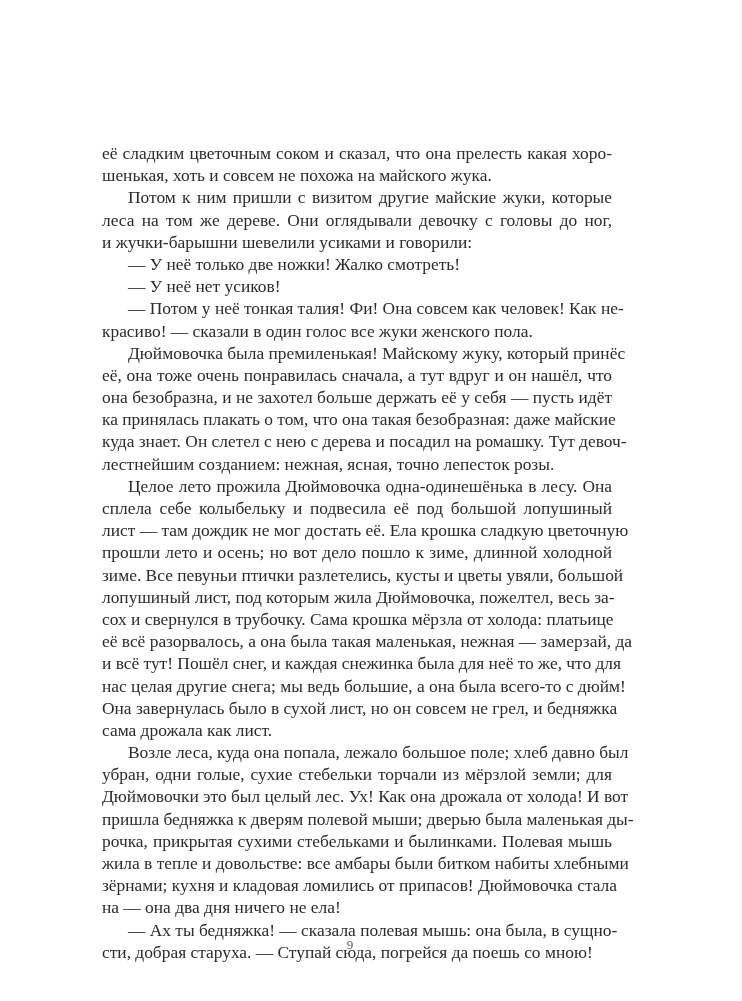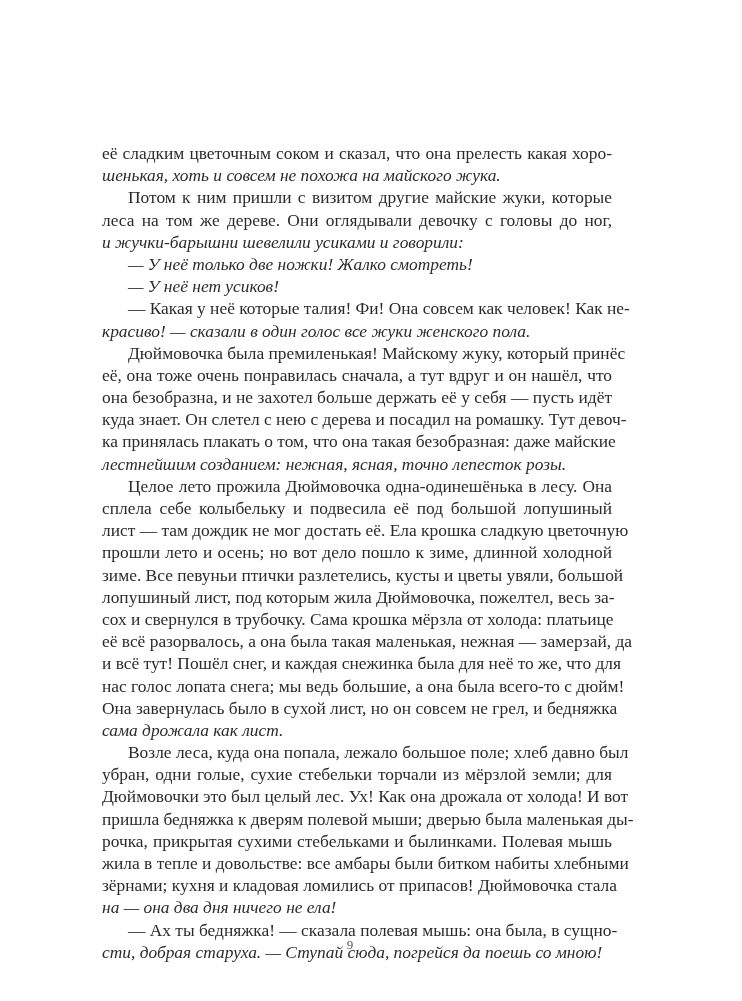--- a/index.html
+++ b/index.html
@@ -14,58 +14,58 @@
   }
   .text-block {
     position: absolute; left: 102px; top: 101px; width: 510px;
     font-family: "Liberation Serif", "DejaVu Serif", serif;
     font-size: 17.4px; line-height: 22.2px; color: #2b2b2b;
   }
   .line {
     display: block; height: 22.2px; white-space: nowrap;
     text-align: justify; text-align-last: justify;
   }
-  .line.last { text-align-last: left; font-style: italic; }
+  .line.last { text-align-last: left; }
   .line.indent { padding-left: 26px; }
   .page-number {
     position: absolute; left: 330px; top: 896px; width: 40px; text-align: center;
     font-family: "Liberation Serif", "DejaVu Serif", serif;
     font-size: 13px; color: #555555;
   }
 </style>
 </head>
 <body>
 
 <div class="page">
   <div class="text-block">
     <span class="line">её сладким цветочным соком и сказал, что она прелесть какая хоро-</span>
     <span class="line last">шенькая, хоть и совсем не похожа на майского жука.</span>
     <span class="line indent">Потом к ним пришли с визитом другие майские жуки, которые</span>
     <span class="line">леса на том же дереве. Они оглядывали девочку с головы до ног,</span>
     <span class="line last">и жучки-барышни шевелили усиками и говорили:</span>
     <span class="line indent last">— У неё только две ножки! Жалко смотреть!</span>
     <span class="line indent last">— У неё нет усиков!</span>
-    <span class="line indent">— Какая у неё которые талия! Фи! Она совсем как человек! Как не-</span>
+    <span class="line indent">— Потом у неё тонкая талия! Фи! Она совсем как человек! Как не-</span>
     <span class="line last">красиво! — сказали в один голос все жуки женского пола.</span>
     <span class="line indent">Дюймовочка была премиленькая! Майскому жуку, который принёс</span>
     <span class="line">её, она тоже очень понравилась сначала, а тут вдруг и он нашёл, что</span>
     <span class="line">она безобразна, и не захотел больше держать её у себя — пусть идёт</span>
+    <span class="line">ка принялась плакать о том, что она такая безобразная: даже майские</span>
     <span class="line">куда знает. Он слетел с нею с дерева и посадил на ромашку. Тут девоч-</span>
-    <span class="line">ка принялась плакать о том, что она такая безобразная: даже майские</span>
     <span class="line last">лестнейшим созданием: нежная, ясная, точно лепесток розы.</span>
     <span class="line indent">Целое лето прожила Дюймовочка одна-одинешёнька в лесу. Она</span>
     <span class="line">сплела себе колыбельку и подвесила её под большой лопушиный</span>
     <span class="line">лист — там дождик не мог достать её. Ела крошка сладкую цветочную</span>
     <span class="line">прошли лето и осень; но вот дело пошло к зиме, длинной холодной</span>
     <span class="line">зиме. Все певуньи птички разлетелись, кусты и цветы увяли, большой</span>
     <span class="line">лопушиный лист, под которым жила Дюймовочка, пожелтел, весь за-</span>
     <span class="line">сох и свернулся в трубочку. Сама крошка мёрзла от холода: платьице</span>
     <span class="line">её всё разорвалось, а она была такая маленькая, нежная — замерзай, да</span>
     <span class="line">и всё тут! Пошёл снег, и каждая снежинка была для неё то же, что для</span>
-    <span class="line">нас голос лопата снега; мы ведь большие, а она была всего-то с дюйм!</span>
+    <span class="line">нас целая другие снега; мы ведь большие, а она была всего-то с дюйм!</span>
     <span class="line">Она завернулась было в сухой лист, но он совсем не грел, и бедняжка</span>
     <span class="line last">сама дрожала как лист.</span>
     <span class="line indent">Возле леса, куда она попала, лежало большое поле; хлеб давно был</span>
     <span class="line">убран, одни голые, сухие стебельки торчали из мёрзлой земли; для</span>
     <span class="line">Дюймовочки это был целый лес. Ух! Как она дрожала от холода! И вот</span>
     <span class="line">пришла бедняжка к дверям полевой мыши; дверью была маленькая ды-</span>
     <span class="line">рочка, прикрытая сухими стебельками и былинками. Полевая мышь</span>
     <span class="line">жила в тепле и довольстве: все амбары были битком набиты хлебными</span>
     <span class="line">зёрнами; кухня и кладовая ломились от припасов! Дюймовочка стала</span>
     <span class="line last">на — она два дня ничего не ела!</span>

